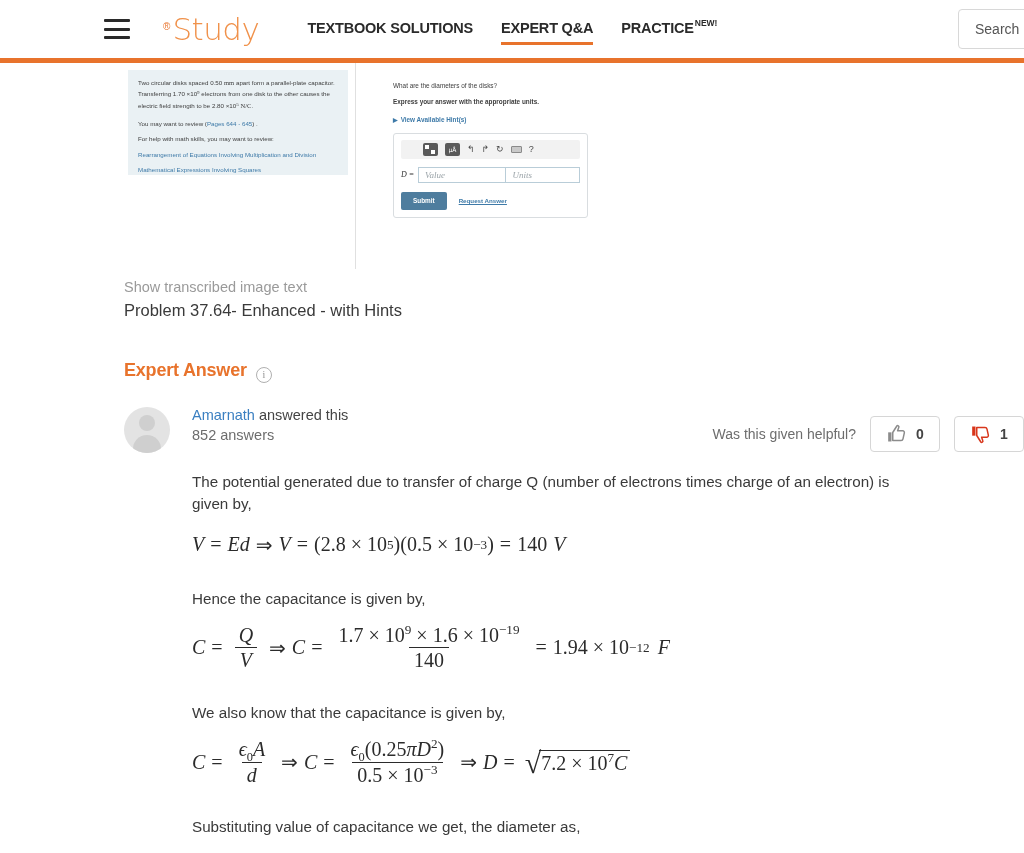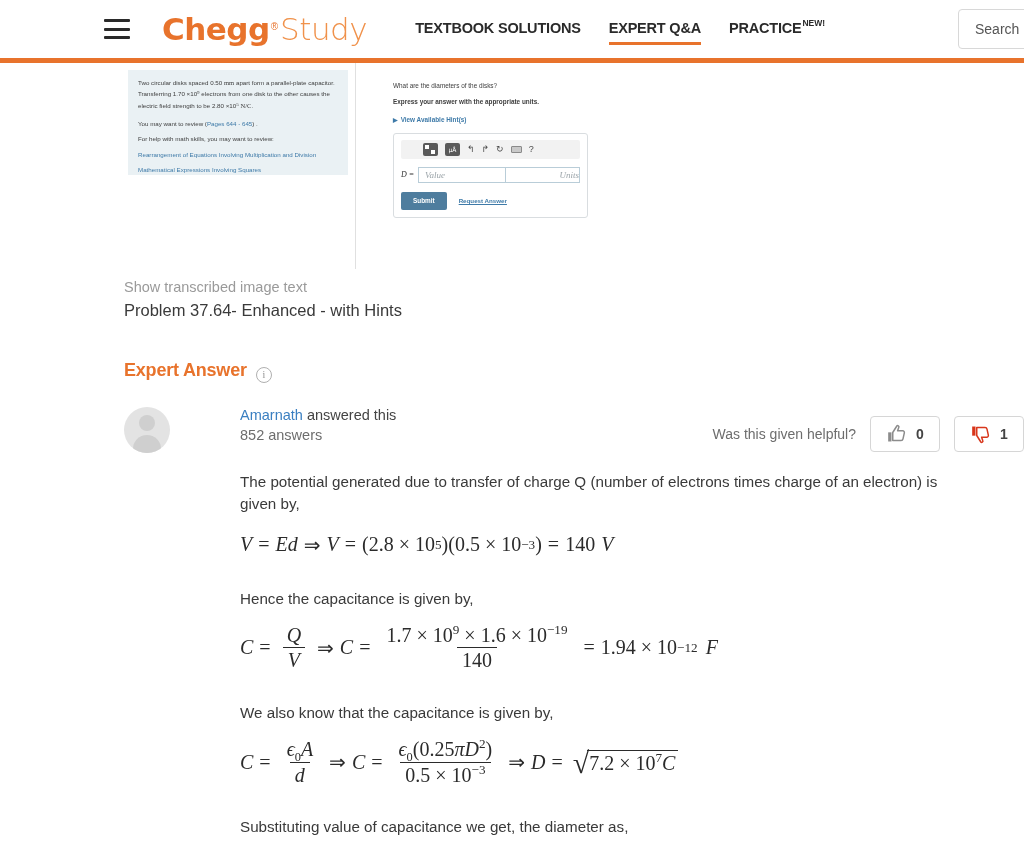--- a/index.html
+++ b/index.html
@@ -250,21 +250,21 @@
     border: 1px solid #b9cdd8;
     display: flex;
     align-items: center;
     padding-left: 6px;
     font-family: "Liberation Serif", serif;
     font-style: italic;
     font-size: 9px;
     color: #9aa3a8;
   }
   .aw-value { width: 94px; }
-  .aw-units { width: 78px; border-left: none; justify-content: flex-end; }
+  .aw-units { width: 78px; border-left: none; }
   .aw-actions {
     display: flex;
     align-items: center;
     margin-top: 9px;
     gap: 12px;
   }
   .aw-submit {
     background: #4e7d9e;
     color: #fff;
     font-size: 6.4px;
@@ -320,21 +320,20 @@
     justify-content: center;
     position: relative;
     top: 4px;
     cursor: pointer;
   }
 
   .answer-block {
     margin-top: 26px;
     position: relative;
     display: flex;
-    gap: 48px;
   }
   .avatar {
     width: 46px; height: 46px;
     border-radius: 50%;
     background: #e3e3e3;
     flex: 0 0 auto;
     position: relative;
     overflow: hidden;
   }
   .avatar::before {
@@ -454,21 +453,20 @@
 <body>
 
 <div class="header">
   <div class="hamburger">
     <span></span>
     <span></span>
     <span></span>
   </div>
 
   <div class="brand">
-    <span class="brand-chegg">Chegg</span>
       <span class="brand-reg">®</span>
     <span class="brand-study">Study</span>
   </div>
 
   <div class="nav">
     <div class="nav-item">
       <span>TEXTBOOK SOLUTIONS</span>
     </div>
     <div class="nav-item active">
       <span>EXPERT Q&amp;A</span>

